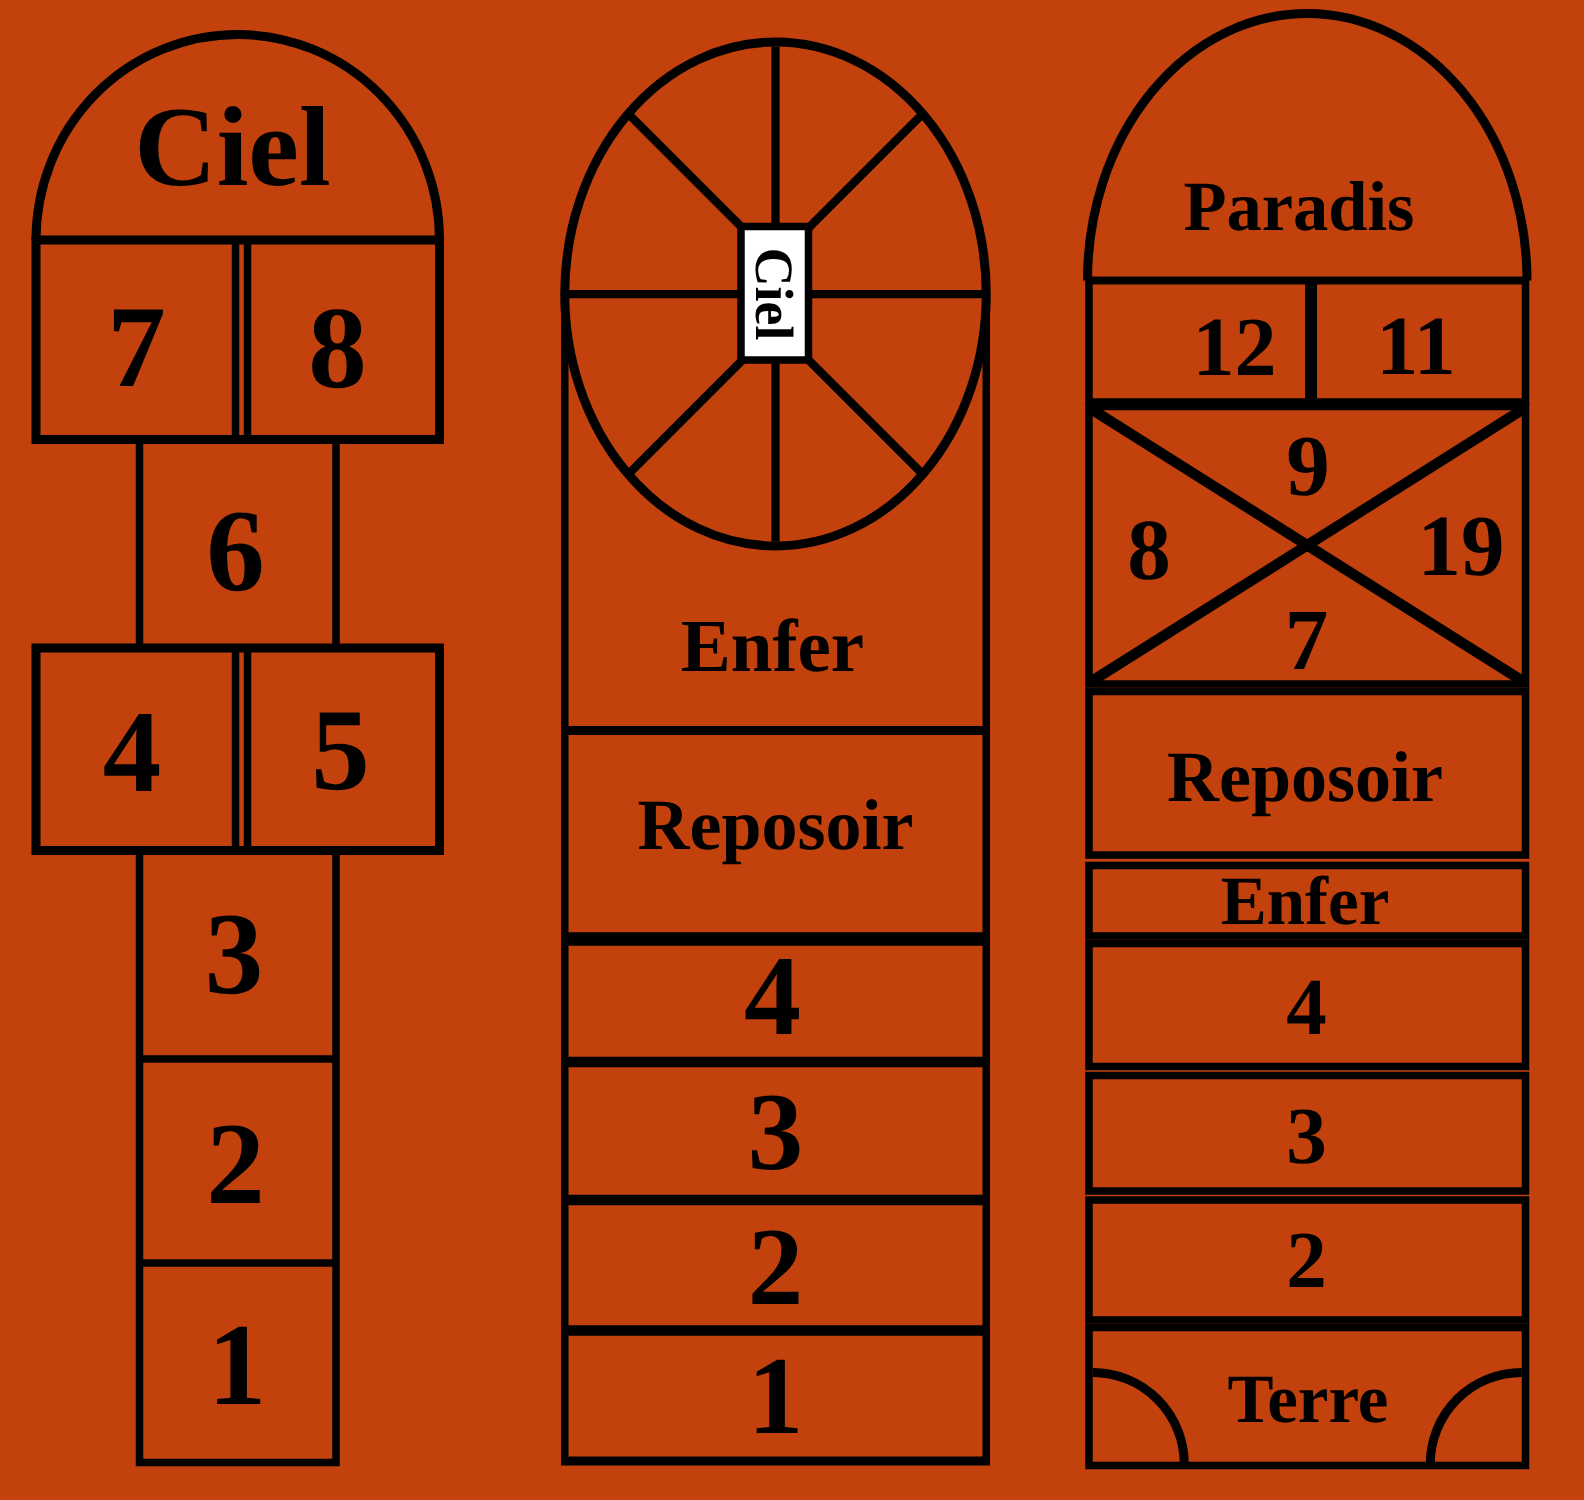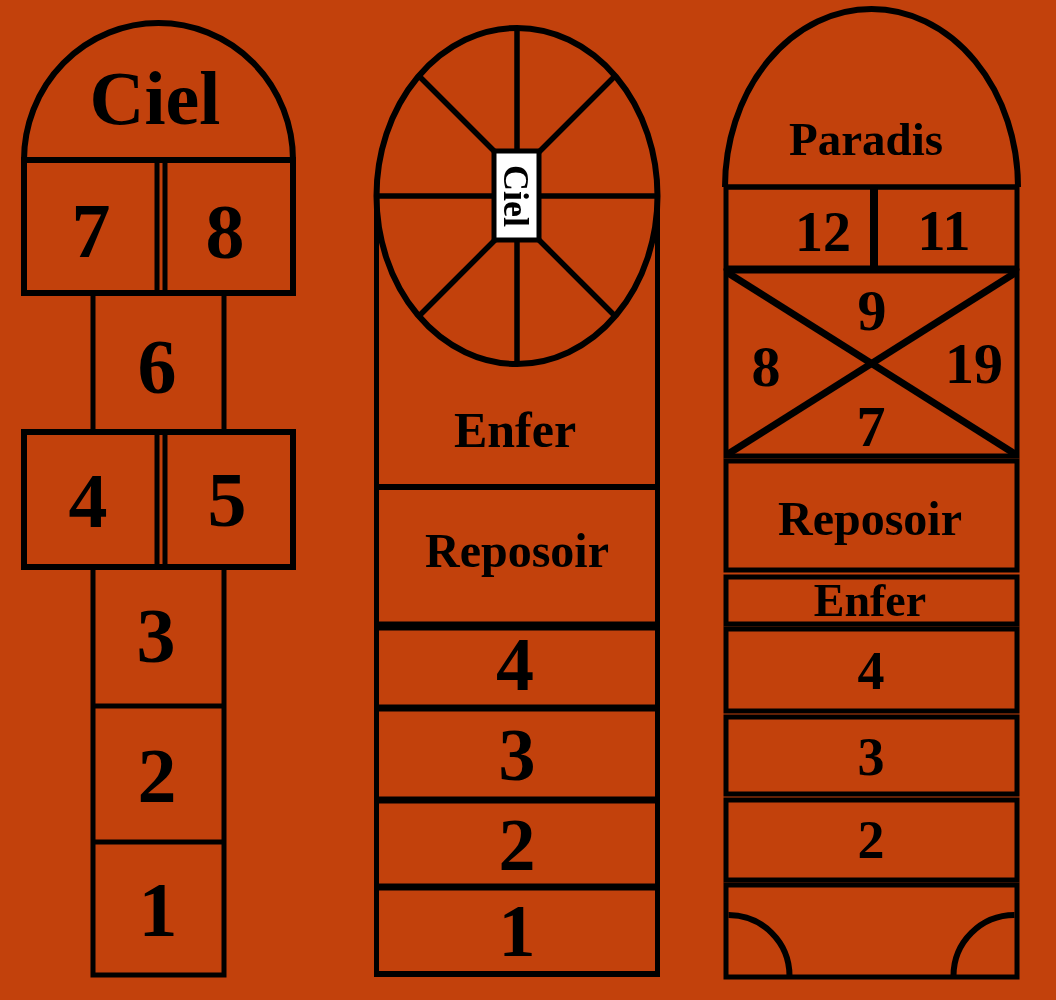--- a/index.html
+++ b/index.html
@@ -111,14 +111,15 @@
   <div class="lbl" style="left:944px;top:231px;font-size:56px;text-align:center;">11</div>
   <div class="lbl" style="left:872px;top:311px;font-size:58px;">9</div>
   <div class="lbl" style="left:766px;top:367px;font-size:58px;">8</div>
   <div class="lbl" style="left:974px;top:364px;font-size:58px;">19</div>
   <div class="lbl" style="left:871px;top:427px;font-size:58px;">7</div>
   <div class="lbl" style="left:870px;top:519px;font-size:48px;">Reposoir</div>
   <div class="lbl" style="left:870px;top:601px;font-size:46px;">Enfer</div>
   <div class="lbl" style="left:871px;top:671px;font-size:54px;">4</div>
   <div class="lbl" style="left:871px;top:757px;font-size:54px;">3</div>
   <div class="lbl" style="left:871px;top:840px;font-size:54px;">2</div>
+  <div class="lbl" style="left:872px;top:933px;font-size:46px;">Terre</div>
 
 </div>
 
 </body></html>

